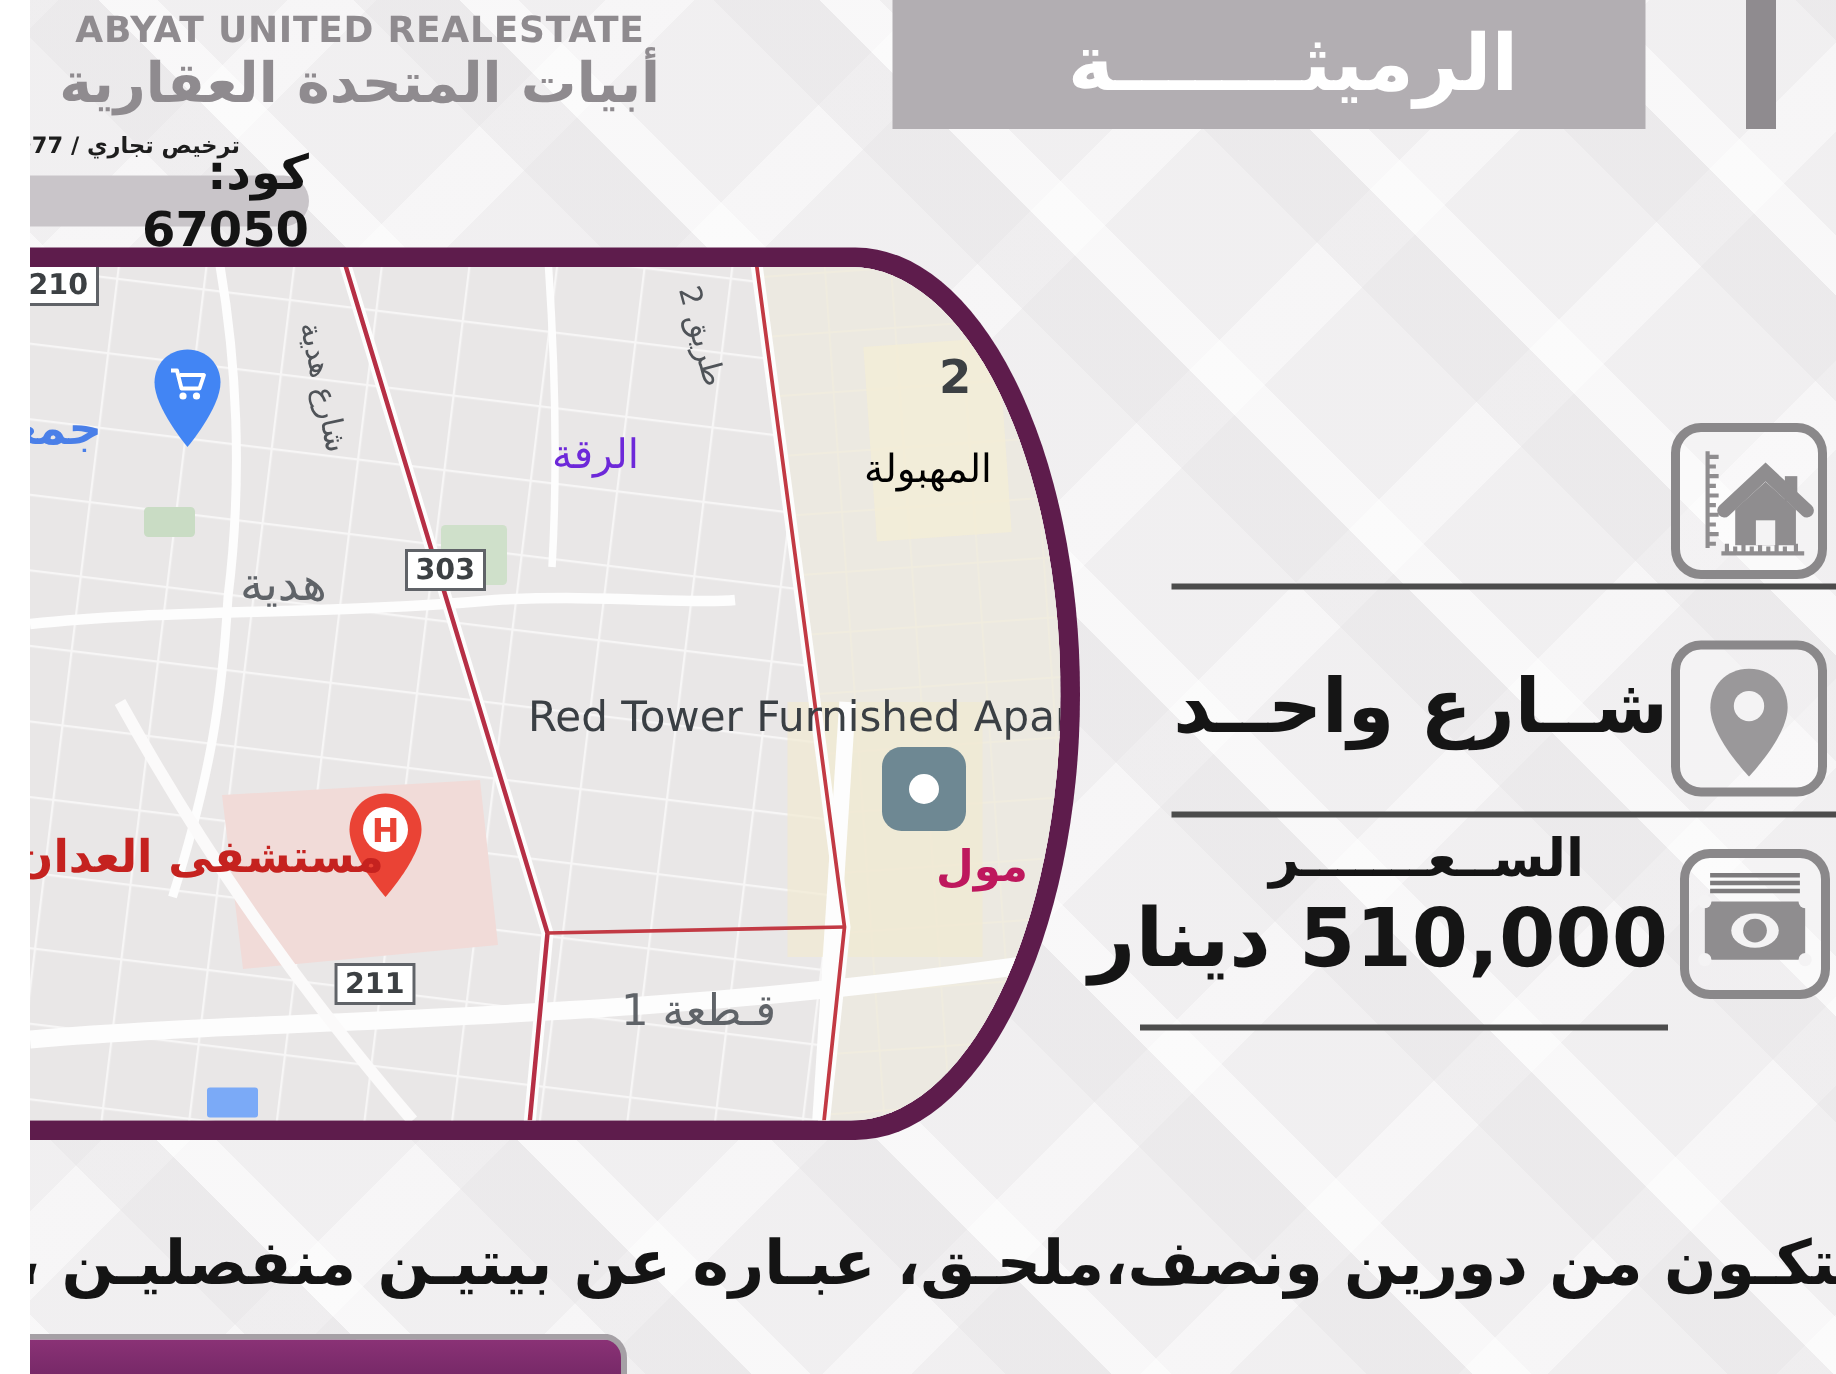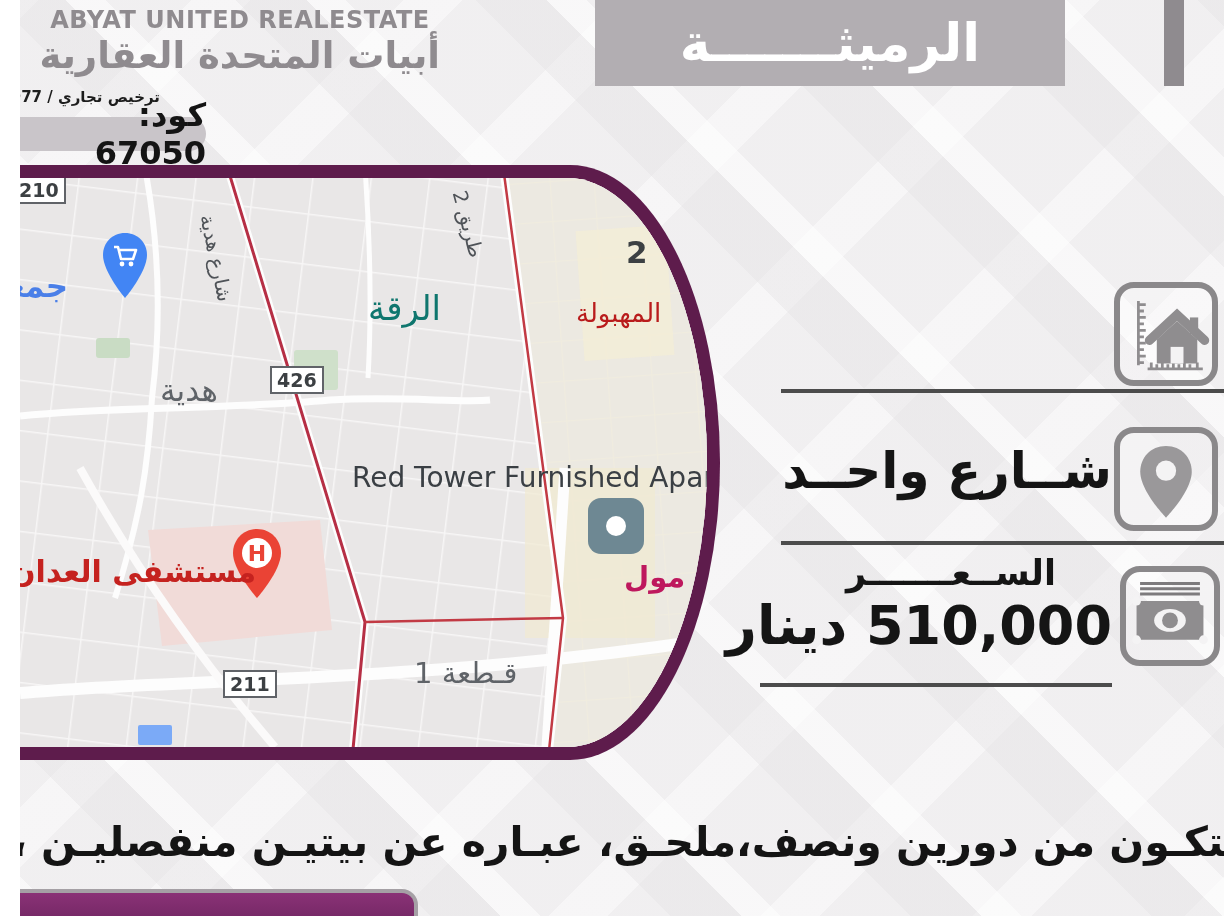--- a/index.html
+++ b/index.html
@@ -12,38 +12,38 @@
   .abs{position:absolute;}
 
   
   .logo-arc{left:213px;top:-7px;width:54px;height:16px;border:3px solid #4a4a4a;border-color:#4a4a4a transparent transparent transparent;border-radius:50%;}
   .logo-en{left:20px;top:6px;width:400px;text-align:center;font-size:24px;font-weight:700;color:#8f8b8f;letter-spacing:.5px;white-space:nowrap;}
   .logo-ar{left:20px;top:34px;width:400px;text-align:center;font-size:37px;font-weight:700;color:#8f8b8f;white-space:nowrap;}
   .license{left:10px;top:88px;width:130px;text-align:center;font-size:15px;font-weight:700;color:#1d1d1d;white-space:nowrap;}
   .code-pill{left:0;top:117px;width:186px;height:34px;background:#c9c5c9;border-radius:0 17px 17px 0;
     display:flex;align-items:center;justify-content:center;font-size:32px;font-weight:700;color:#141414;}
   .banner{left:575px;top:0;width:470px;height:86px;background:#b2aeb2;display:flex;align-items:center;justify-content:center;
-    color:#fff;font-size:52px;font-weight:700;white-space:nowrap;overflow:hidden;}
+    color:#fff;font-size:52px;font-weight:700;white-space:nowrap;overflow:hidden;padding-left:32px;}
   .banner-bar{left:1144px;top:0;width:20px;height:86px;background:#8f8b8f;}
 
   
   .map-frame{left:-16px;top:165px;width:716px;height:595px;background:#5e1c4c;
     border-top-right-radius:150px 298px;border-bottom-right-radius:150px 298px;}
   .map-clip{position:absolute;left:16px;top:13px;right:13px;bottom:13px;overflow:hidden;background:#e9e7e7;
     border-top-right-radius:140px 285px;border-bottom-right-radius:140px 285px;}
   .map-svg{position:absolute;left:0;top:0;width:687px;height:569px;}
   .m-badge{position:absolute;background:#fff;border:2px solid #606368;color:#3c4043;font-weight:700;font-size:19px;line-height:24px;padding:0 5px;white-space:nowrap;}
   .m-lbl{position:absolute;white-space:nowrap;}
   .lbl-coop{left:-44px;top:90px;font-size:31px;font-weight:700;color:#4a7fe8;}
   .lbl-hadiya-street{left:152px;top:68px;font-size:20px;color:#4f5358;transform:rotate(78deg);transform-origin:center;}
   .lbl-hadiya{left:140px;top:194px;font-size:31px;color:#5f6368;text-align:right;}
-  .lbl-riqqa{left:348px;top:110px;font-size:34px;color:#0f766e;}
+  .lbl-riqqa{left:348px;top:110px;font-size:27px;color:#6d28d9;}
   .lbl-tariq2{left:414px;top:34px;font-size:20px;color:#4f5358;transform:rotate(75deg);transform-origin:center;}
   .lbl-2{left:606px;top:56px;font-size:31px;font-weight:700;color:#3c4043;}
-  .lbl-mahboula{left:556px;top:120px;font-size:26px;color:#b91c1c;}
+  .lbl-mahboula{left:556px;top:120px;font-size:26px;color:#000000;}
   .lbl-redtower{left:332px;top:280px;width:248px;text-align:center;font-size:28px;line-height:39px;color:#3a3f44;}
   .hotel-marker{left:568px;top:320px;width:56px;height:56px;background:#6e8893;border-radius:13px;display:flex;align-items:center;justify-content:center;}
   .hotel-dot{width:20px;height:20px;border-radius:50%;background:#fff;}
   .lbl-mall{left:604px;top:382px;font-size:29px;font-weight:700;color:#be185d;}
   .lbl-hospital{left:-10px;top:376px;font-size:30px;font-weight:700;color:#c5221f;}
   .lbl-block1{left:394px;top:478px;font-size:29px;color:#5f6368;}
   .pin{position:absolute;}
 
   
   .detail-icon{position:absolute;width:104px;height:104px;border:6px solid #8a888a;border-radius:20px;box-sizing:border-box;background:rgba(255,255,255,.25);}
@@ -107,22 +107,22 @@
         <path d="M0,515 C170,500 400,505 687,462" stroke="#fdfdfd" stroke-width="12" fill="none"></path>
         <path d="M60,290 C110,380 170,470 255,569" stroke="#fbfafa" stroke-width="8" fill="none"></path>
         <path d="M207,-12 L345,444 L332,582" stroke="#fdfdfd" stroke-width="8" fill="none"></path>
         <path d="M483,-12 L543,440 L528,582" stroke="#fdfdfd" stroke-width="8" fill="none"></path>
         <path d="M207,-12 L345,444 L332,582" stroke="#b62f45" stroke-width="3" fill="none"></path>
         <path d="M483,-12 L543,440 L528,582" stroke="#c23a44" stroke-width="2.5" fill="none"></path>
         <path d="M345,444 L543,440" stroke="#c23a44" stroke-width="2.5" fill="none"></path>
       </svg>
 
       <div class="m-badge" style="left:-8px;top:-2px;">210</div>
-      <div class="m-badge" style="left:250px;top:188px;">426</div>
-      <div class="m-badge" style="left:203px;top:492px;">211</div>
+      <div class="m-badge" style="left:250px;top:188px;">303</div>
+      <div class="m-badge" style="left:203px;top:464px;">211</div>
 
       <svg class="pin" style="left:82px;top:54px;" width="46" height="72" viewBox="0 0 46 72">
         <path d="M23 1 C10 1 1 11 1 23 C1 40 23 66 23 66 C23 66 45 40 45 23 C45 11 36 1 23 1 Z" fill="#4285f4"></path>
         <path d="M12 15 h4 l3 12 h12 l3 -9 h-16" stroke="#fff" stroke-width="2.6" fill="none" stroke-linejoin="round"></path>
         <circle cx="20" cy="32" r="2.4" fill="#fff"></circle>
           <circle cx="29" cy="32" r="2.4" fill="#fff"></circle>
       </svg>
       <div class="m-lbl lbl-coop" dir="rtl">جمعية</div>
       <div class="m-lbl lbl-hadiya-street" dir="rtl">شارع هدية</div>
       <div class="m-lbl lbl-hadiya" dir="rtl">هدية</div>

